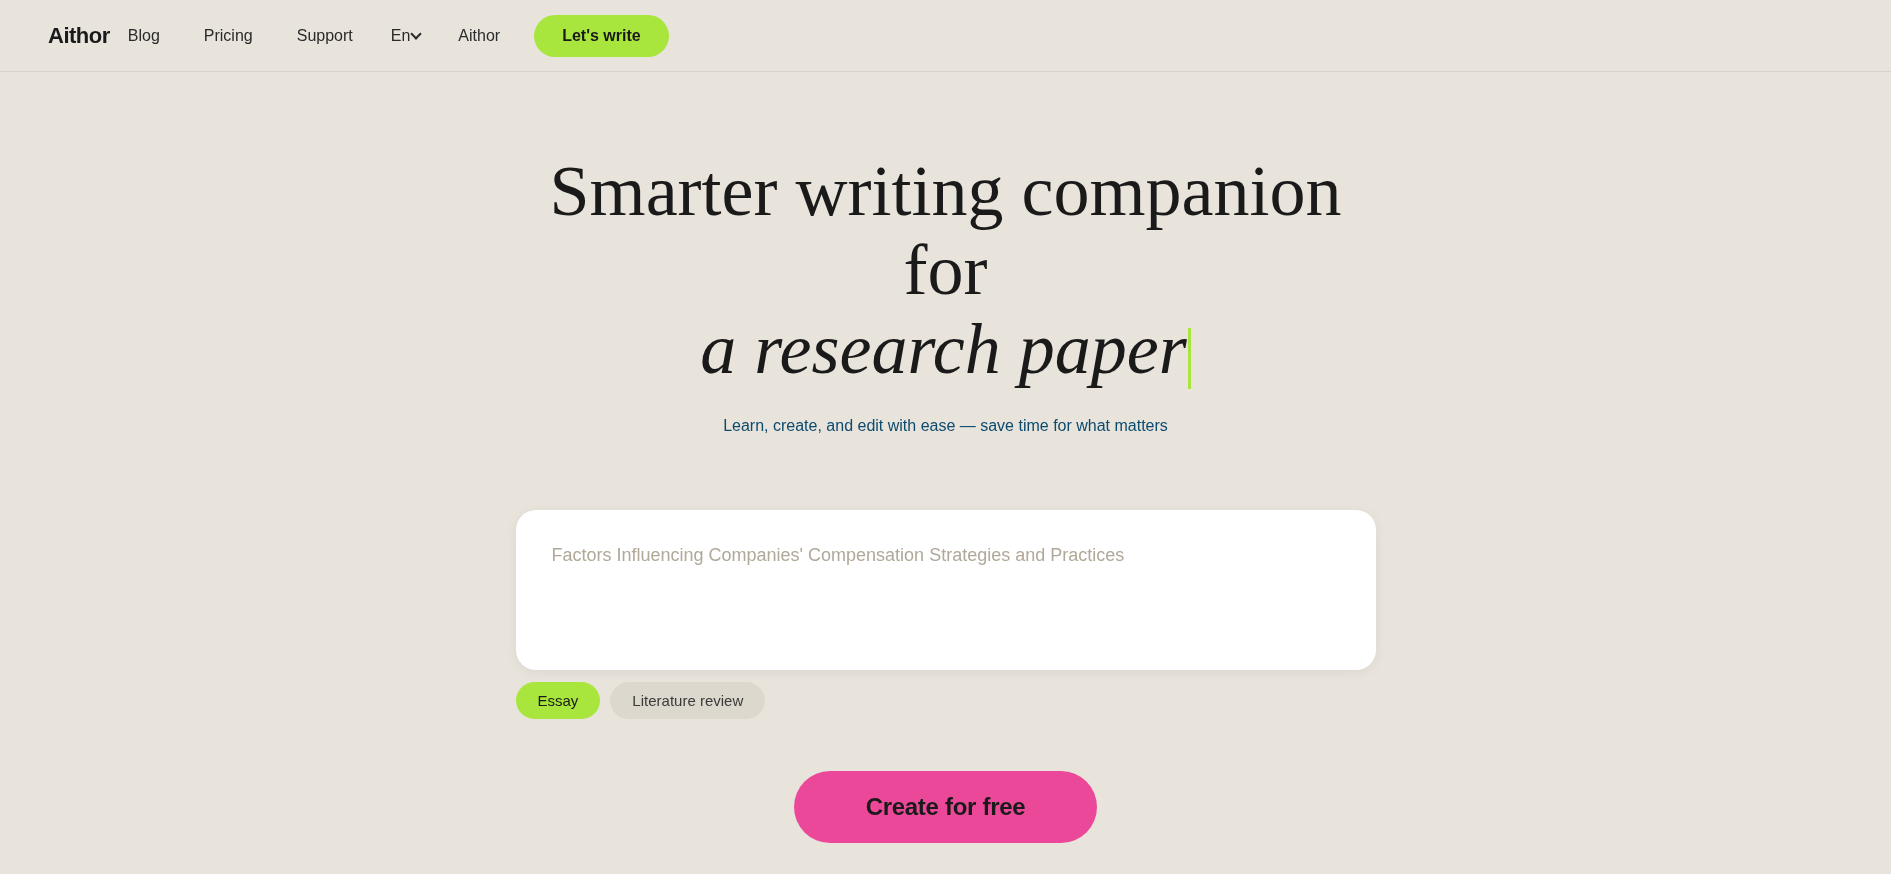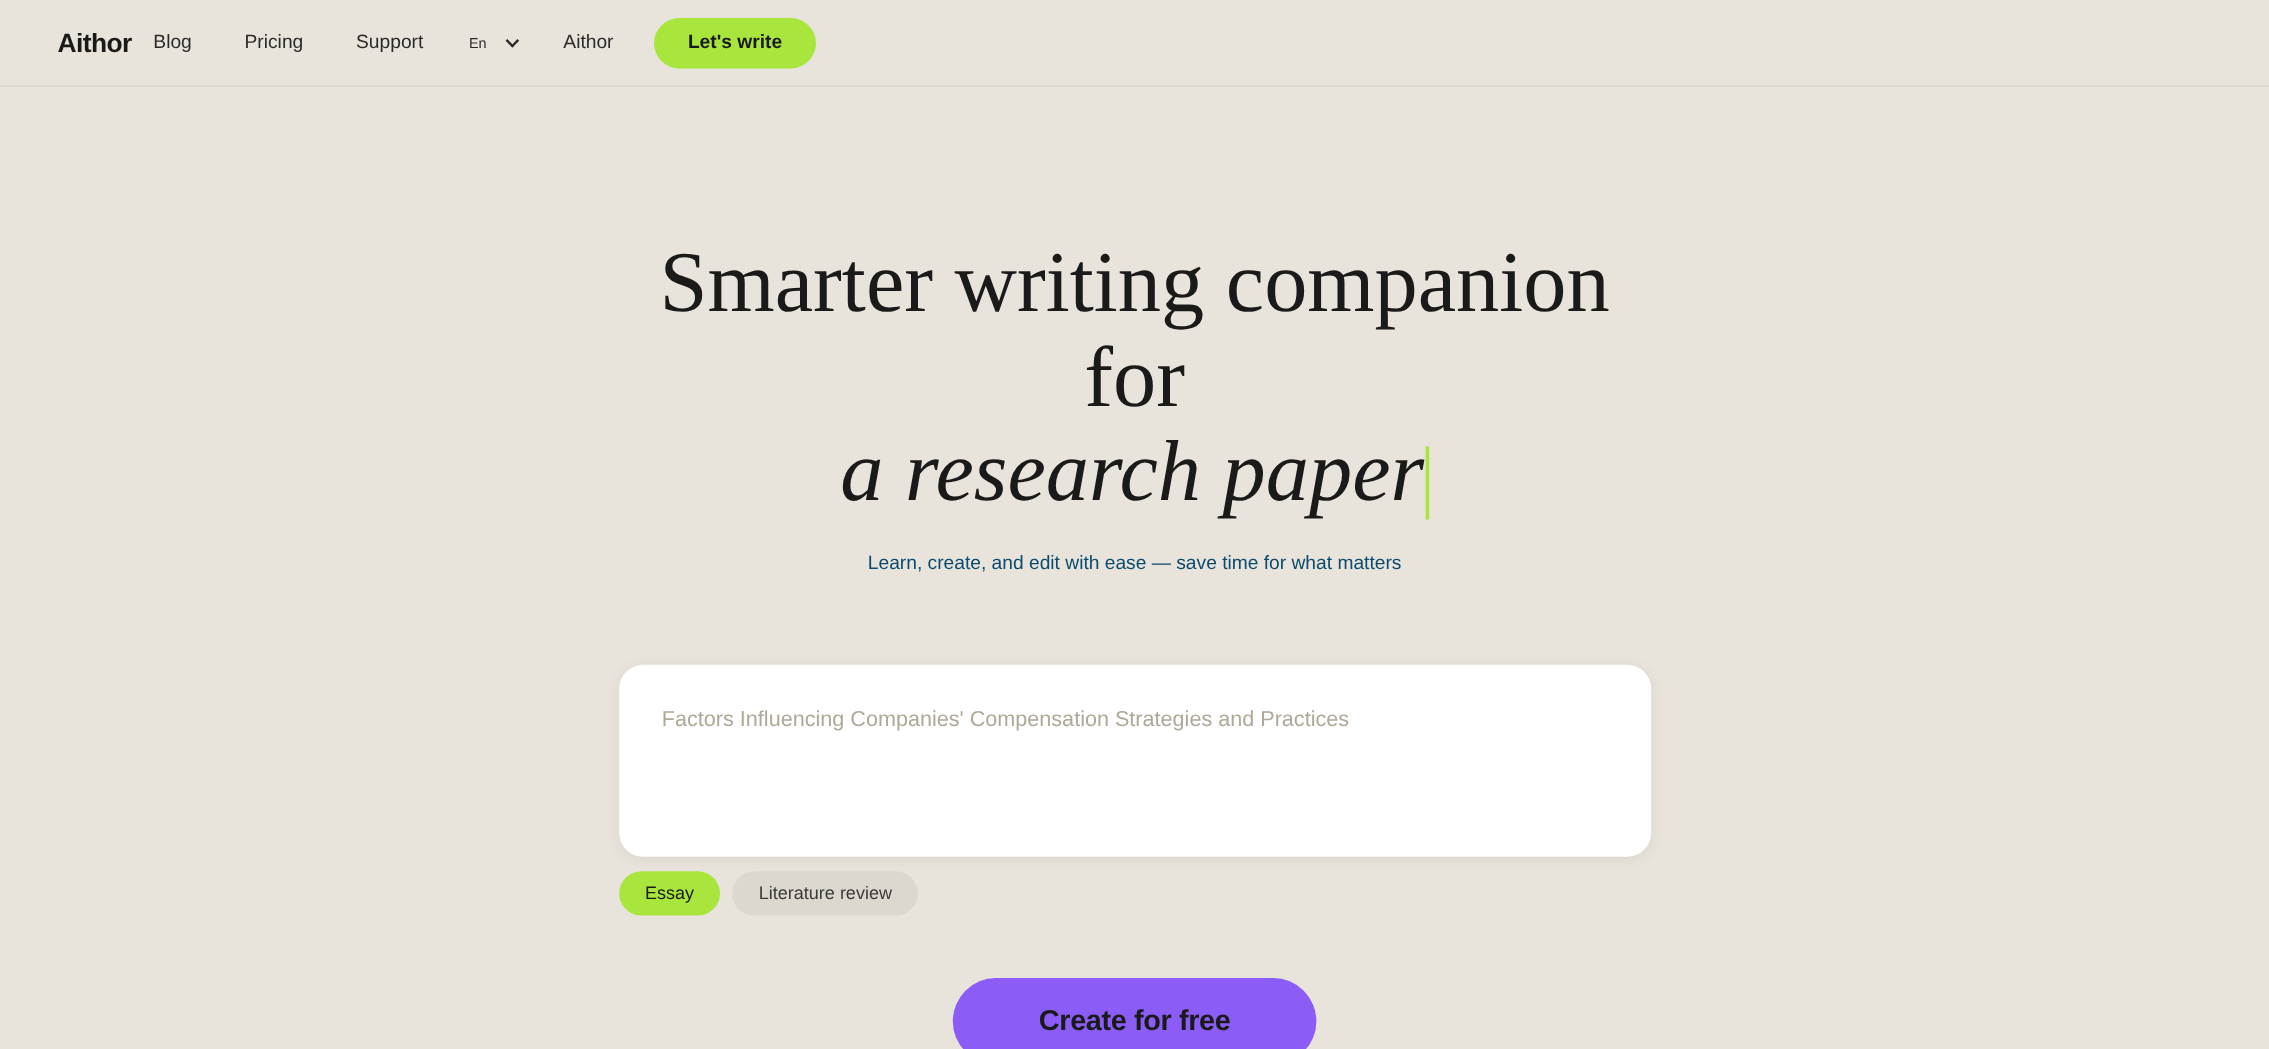--- a/index.html
+++ b/index.html
@@ -46,22 +46,22 @@
       text-decoration: none;
       padding: 8px 18px;
       border-radius: 20px;
       cursor: pointer;
       font-weight: 400;
     }
 
     .nav-lang {
       display: flex;
       align-items: center;
-      gap: 16px;
-      font-size: 12px;
+      gap: 0;
+      font-size: 16px;
       color: #2a2a2a;
       cursor: pointer;
       padding: 8px 12px;
       border-radius: 20px;
     }
 
     .nav-login {
       font-size: 16px;
       color: #2a2a2a;
       cursor: pointer;
@@ -90,21 +90,20 @@
     }
 
     .hero-title {
       font-size: 72px;
       font-weight: 400;
       color: #1a1a1a;
       line-height: 1.1;
       max-width: 860px;
       font-family: Georgia, 'Times New Roman', serif;
       margin-bottom: 24px;
-      margin-top: 44px;
     }
 
     .hero-title-italic {
       font-style: italic;
       font-weight: 400;
       color: #1a1a1a;
       font-family: Georgia, 'Times New Roman', serif;
     }
 
     .hero-cursor {
@@ -168,21 +167,21 @@
       color: #1a1a1a;
     }
 
     .tag-inactive {
       background-color: #ddd8ce;
       color: #3a3a3a;
     }
 
     
     .create-btn {
-      background-color: #8b5cf6;
+      background-color: #ec4899;
       color: #1a1a1a;
       font-size: 24px;
       font-weight: 600;
       padding: 22px 72px;
       border-radius: 50px;
       cursor: pointer;
       border: none;
       letter-spacing: -0.3px;
     }
 

